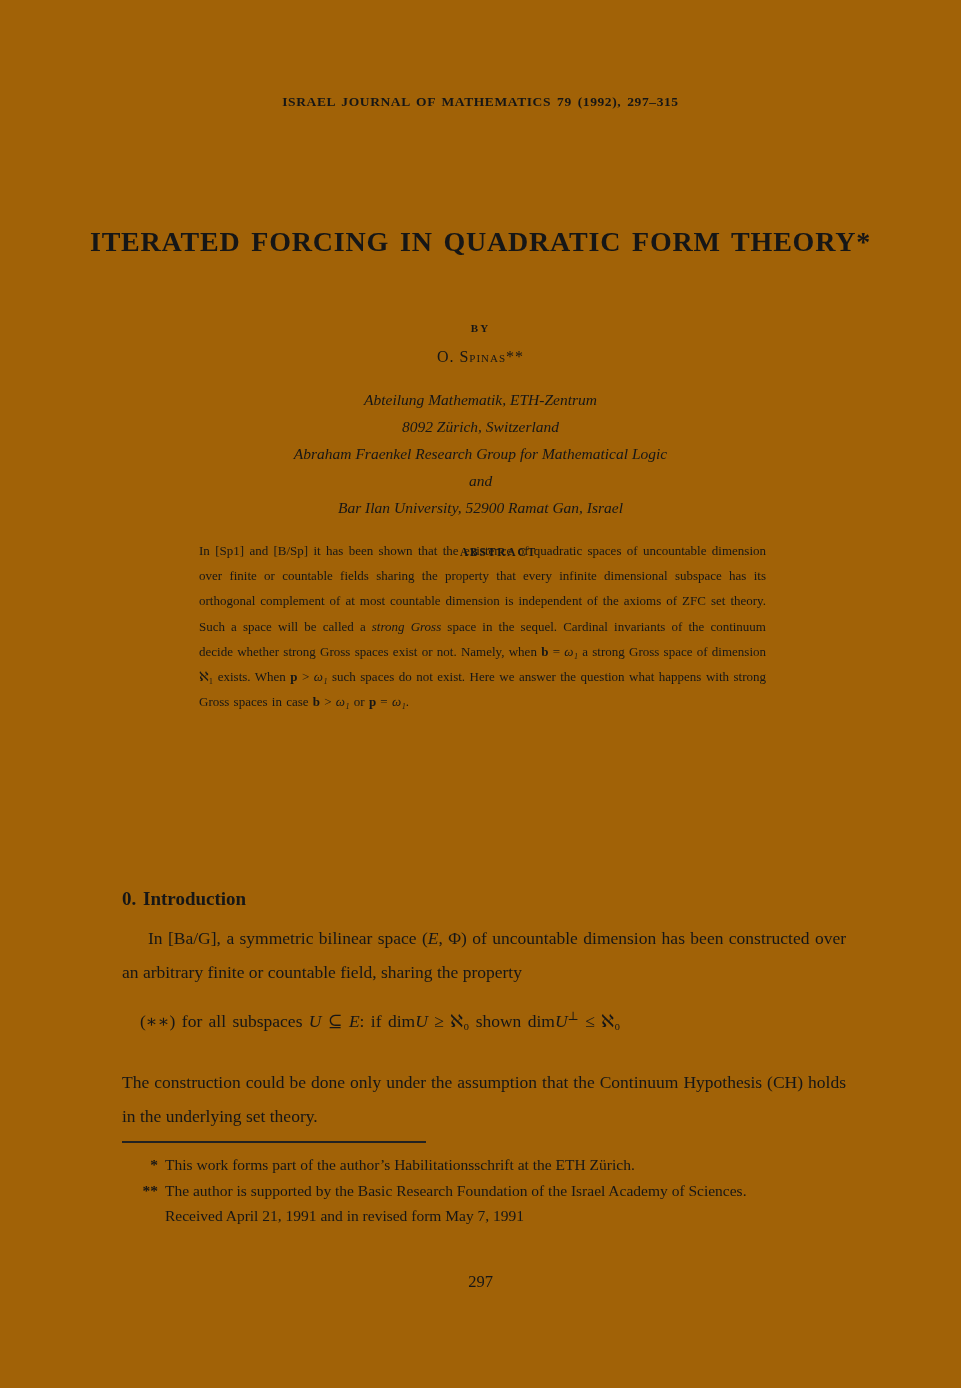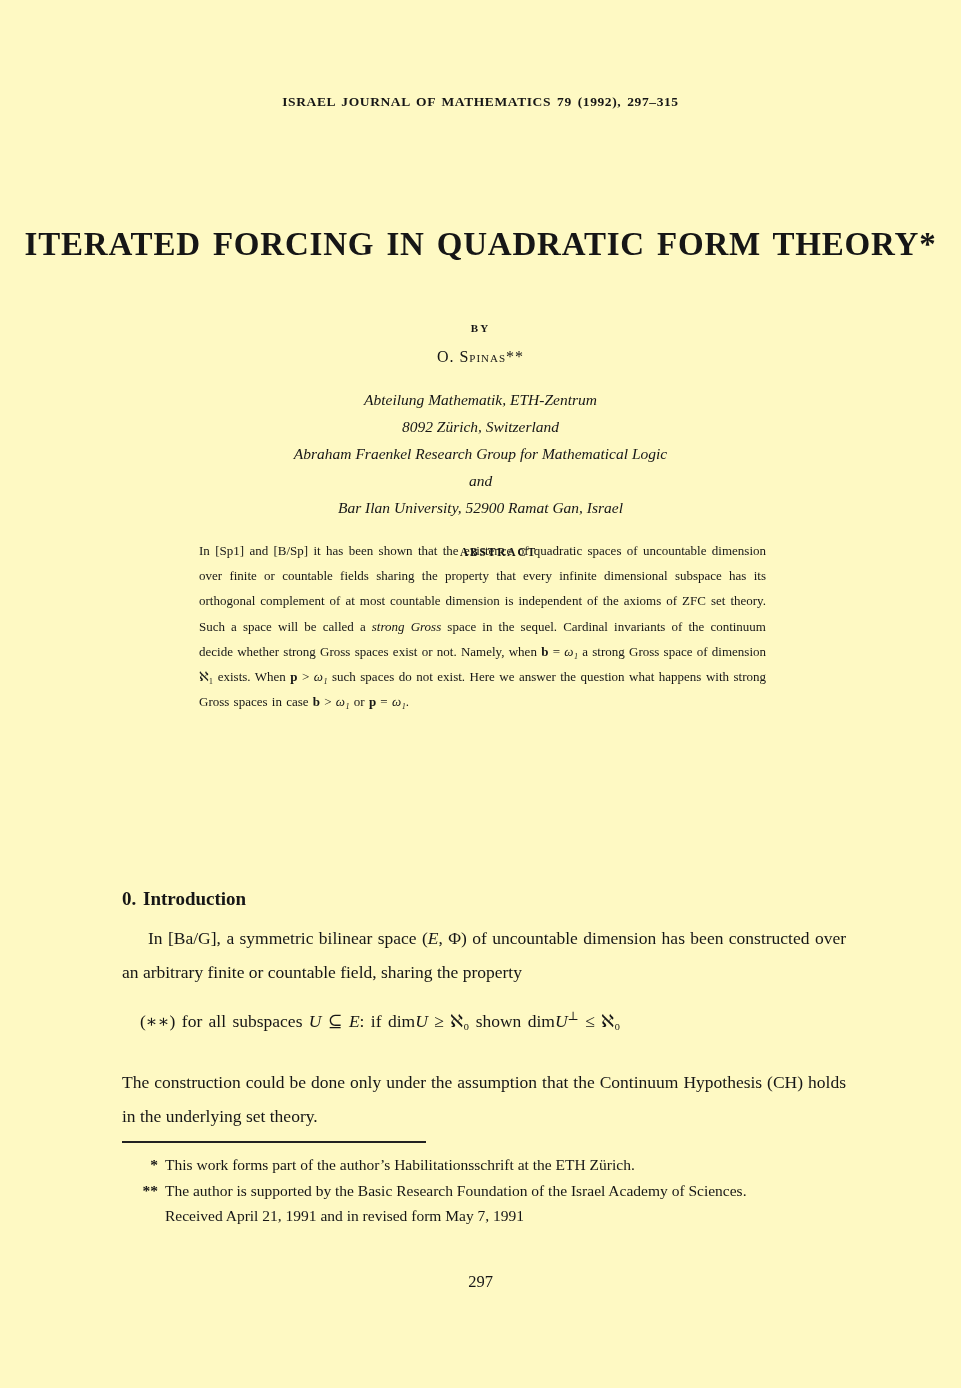--- a/index.html
+++ b/index.html
@@ -1,38 +1,38 @@
 <!DOCTYPE html>
 <html><head>
 <meta charset="utf-8">
 <style>
   html, body { margin: 0; padding: 0; background: #e8e8e8; }
   .page {
     position: relative;
     width: 961px;
     height: 1388px;
     margin: 0 auto;
-    background: #fef9c3;
+    background: #a16207;
     color: #161616;
     font-family: "Liberation Serif", "DejaVu Serif", "DejaVu Sans", serif;
     overflow: hidden;
   }
   .abs { position: absolute; }
   .center { left: 0; right: 0; text-align: center; }
 
   .journal-header {
     top: 94px;
     font-size: 13.5px;
     font-weight: 700;
     letter-spacing: 0.6px;
     word-spacing: 2px;
   }
   .paper-title {
     top: 226px;
-    font-size: 33px;
+    font-size: 28px;
     font-weight: 600;
     letter-spacing: 0.8px;
     word-spacing: 3px;
   }
   .byline {
     top: 322px;
     font-size: 11px;
     font-weight: 700;
     letter-spacing: 2px;
   }

